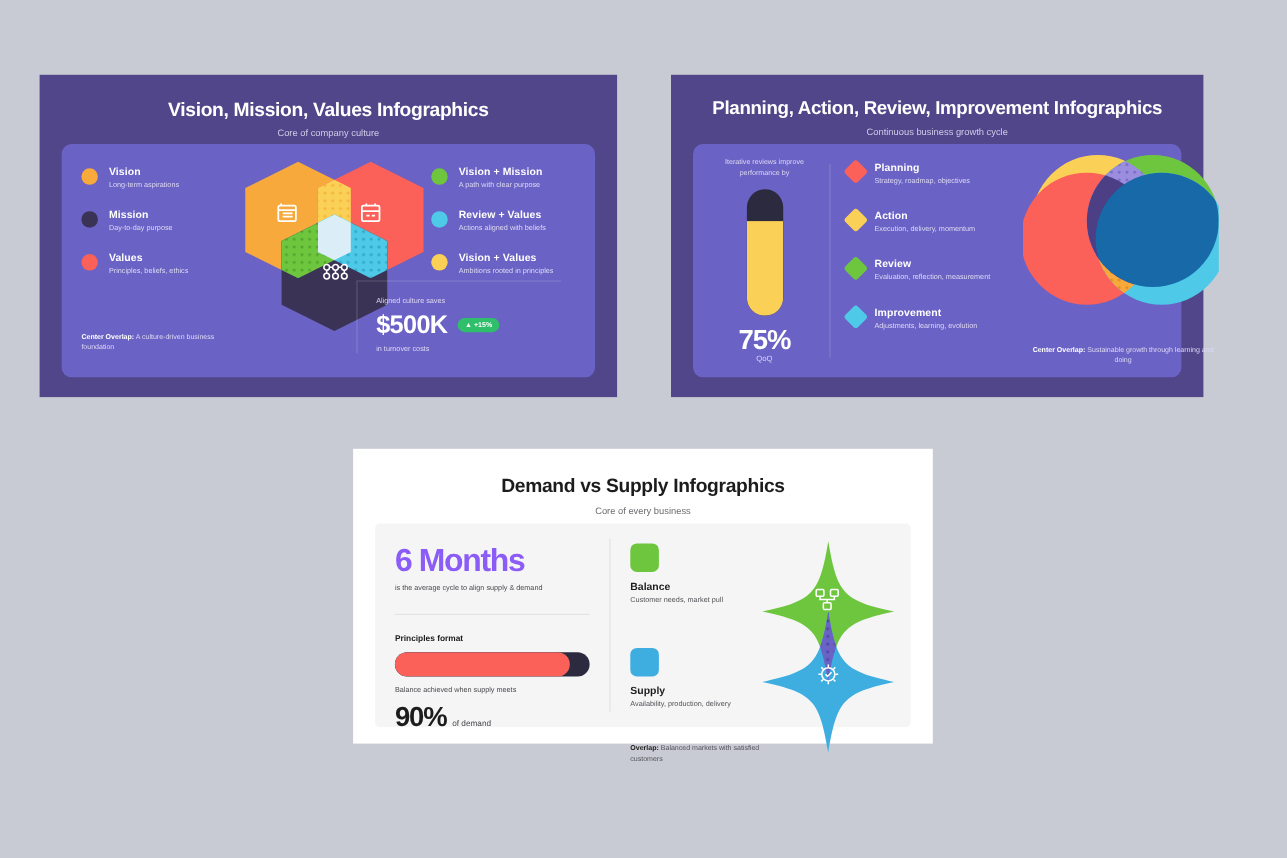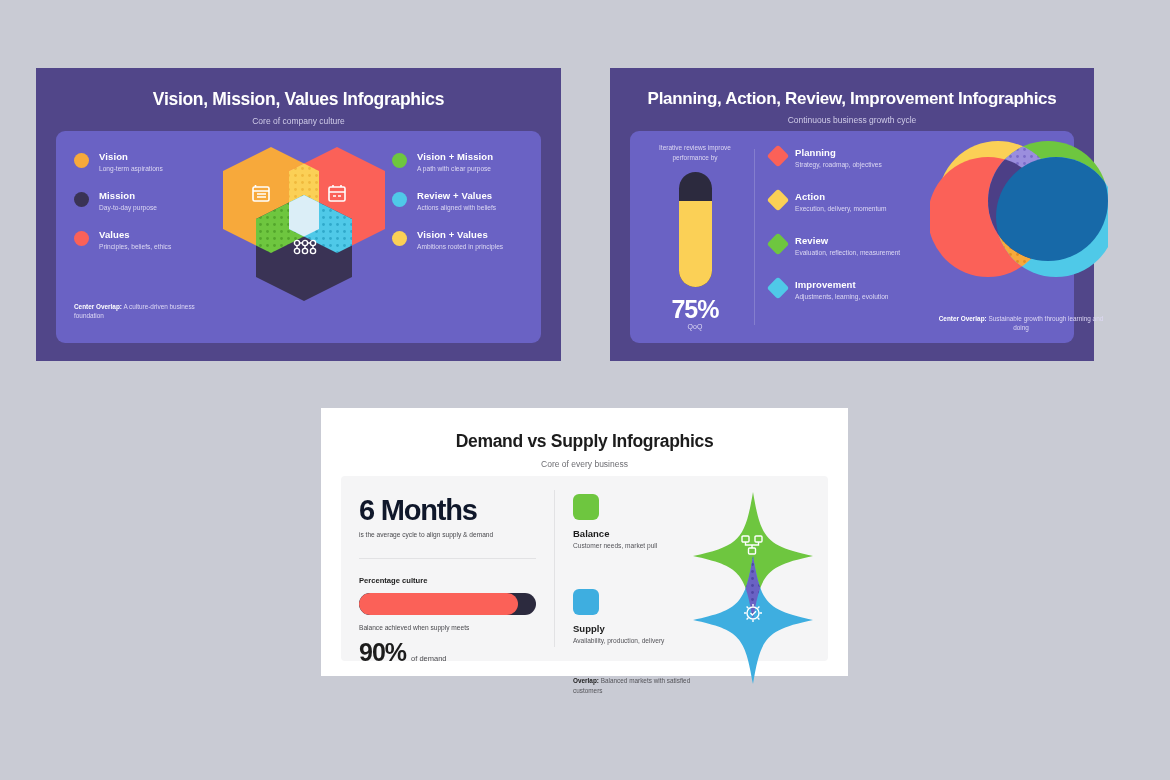--- a/index.html
+++ b/index.html
@@ -89,21 +89,21 @@
   
   #card3 { left: 321px; top: 408px; width: 527px; height: 268px; }
   .white-title { color: #1c1c1c; font-size: 17.5px; padding-top: 23px; }
   .white-sub { color: #6d6d72; font-size: 8.5px; padding-top: 7px; }
   .inner-light {
     position: absolute; left: 20px; right: 20px; top: 68px; bottom: 15px;
     background: #f5f5f6; border-radius: 4px;
   }
   .c3-divider-v { position: absolute; left: 213px; top: 14px; bottom: 14px; width: 1px; background: #e2e2e4; }
   .c3-divider-h { position: absolute; left: 18px; width: 177px; height: 1px; background: #e2e2e4; top: 82px; }
-  .c3-big { font-size: 29px; font-weight: bold; color: #0f172a; letter-spacing: -1.2px; }
+  .c3-big { font-size: 29px; font-weight: bold; color: #8b5cf6; letter-spacing: -1.2px; }
   .c3-sub { font-size: 6.6px; color: #4a4a4e; margin-top: 4px; }
   .c3-label { font-size: 7.6px; font-weight: bold; color: #1c1c1c; }
   .pct-bar { height: 22px; border-radius: 11px; background: #2c2a3e; overflow: hidden; position: relative; margin-top: 8px; }
   .pct-fill { position: absolute; left: 0; top: 0; bottom: 0; background: #fb6158; border-radius: 11px; }
   .c3-pct-row { display: flex; align-items: baseline; gap: 5px; margin-top: 7px; }
   .c3-pct { font-size: 25px; font-weight: bold; color: #1c1c1c; letter-spacing: -1px; }
   .c3-pct-suffix { font-size: 7.5px; color: #4a4a4e; }
   .swatch { width: 26px; height: 26px; border-radius: 6px; }
   .sw-name { font-size: 9.5px; font-weight: bold; color: #1c1c1c; margin-top: 8px; }
   .sw-desc { font-size: 6.6px; color: #55555a; margin-top: 3px; }
@@ -242,20 +242,28 @@
             <circle cx="19" cy="11" r="2.6"></circle>
           <path d="M5.6 3 h2.8 M13.6 3 h2.8 M3 5.6 v2.8 M11 5.6 v2.8 M19 5.6 v2.8"></path>
         </g>
       </svg>
     </div>
 
     <div class="overlap-note" style="left:18px; bottom:22px; width:150px;">
       <b>Center Overlap:</b><span> A culture-driven business foundation</span>
     </div>
 
+    <div id="stat-box">
+      <div class="stat-cap">Aligned culture saves</div>
+      <div class="stat-row">
+        <div class="stat-big">$500K</div>
+        <div class="stat-badge">▲ +15%</div>
+      </div>
+      <div class="stat-cap">in turnover costs</div>
+    </div>
   </div>
 </div>
 
 <div class="card card-purple" id="card2">
   <div class="card-title purple-title">Planning, Action, Review, Improvement Infographics</div>
   <div class="card-sub purple-sub">Continuous business growth cycle</div>
 
   <div class="inner-panel">
 
     <div id="gauge-wrap">
@@ -368,21 +376,21 @@
   <div class="inner-light">
     <div class="c3-divider-v"></div>
     <div class="c3-divider-h"></div>
 
     <div style="position:absolute; left:18px; top:18px; width:180px;">
       <div class="c3-big">6 Months</div>
       <div class="c3-sub">is the average cycle to align supply &amp; demand</div>
     </div>
 
     <div style="position:absolute; left:18px; top:100px; width:177px;">
-      <div class="c3-label">Percentage culture</div>
+      <div class="c3-label">Principles format</div>
       <div class="pct-bar">
         <div class="pct-fill" id="pct-fill" style="width: 90%; background: rgb(251, 97, 88);"></div>
       </div>
       <div class="c3-sub" style="margin-top:9px">Balance achieved when supply meets</div>
       <div class="c3-pct-row">
         <div class="c3-pct">90%</div>
         <div class="c3-pct-suffix">of demand</div>
       </div>
     </div>
 

